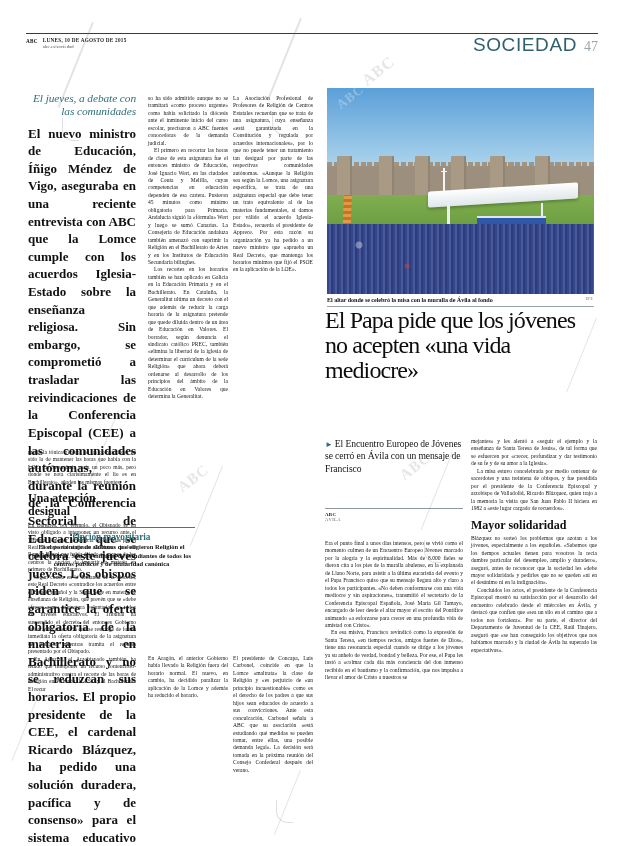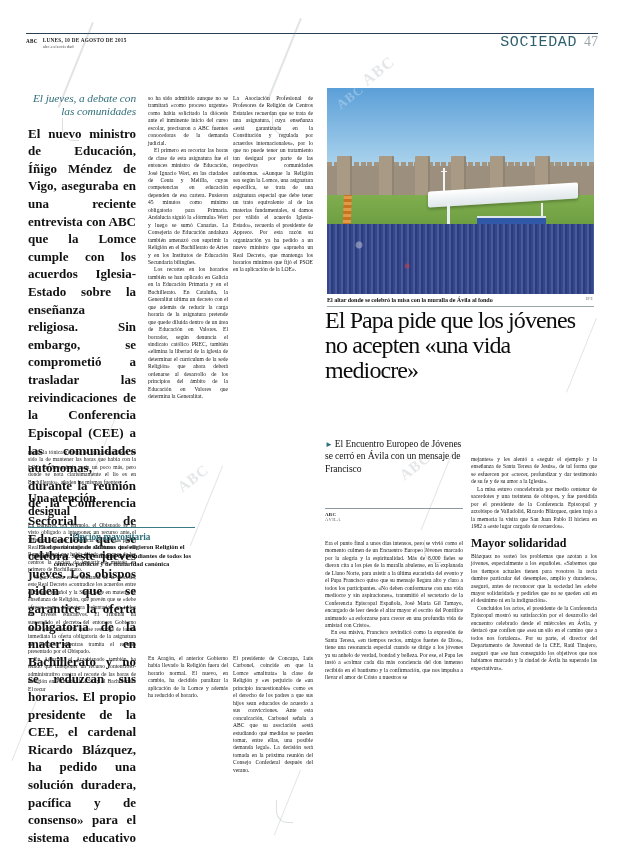--- a/index.html
+++ b/index.html
@@ -64,24 +64,24 @@
     letter-spacing: .15px;
   }
   .mh-right {
     position: absolute;
     right: 0; top: 1px;
     display: flex;
     align-items: baseline;
     gap: 7px;
   }
   .mh-section {
-    font-size: 15px;
+    font-size: 19px;
     color: #2f6070;
     letter-spacing: .6px;
-    font-family: Liberation Mono, monospace;
+    font-family: Liberation Sans, sans-serif;
   }
   .mh-pagenum {
     font-size: 14px;
     color: #9aa7ae;
     font-family: "Liberation Serif", serif;
   }
 
   
   .side-col {
     position: absolute;
@@ -519,21 +519,21 @@
     <div class="rule"></div>
     <div class="name">ABC</div>
     <div class="place">ÁVILA</div>
   </div>
 
   <div class="col" style="left:325px; top:540px; width:138px;">
     <p class="noind">Era el punto final a unos días intensos, pero se vivió como el momento culmen de un Encuentro Europeo Jóvenes marcado por la alegría y la espiritualidad. Más de 8.000 fieles se dieron cita a los pies de la muralla abulense, en la explanada de Llano Norte, para asistir a la última eucaristía del evento y el Papa Francisco quiso que su mensaje llegara alto y claro a todos los participantes. «No deben conformarse con una vida mediocre y sin aspiraciones», transmitió el secretario de la Conferencia Episcopal Española, José María Gil Tamayo, encargado de leer desde el altar mayor el escrito del Pontífice animando «a esforzarse para crecer en una profundía vida de amistad con Cristo».</p>
     <p>En esa misiva, Francisco revindicó como la expresión de Santa Teresa, «en tiempos recios, amigos fuertes de Dios», tiene una resonancia especial cuando se dirige a los jóvenes ya su anhelo de verdad, bondad y belleza. Por ese, el Papa les instó a «colmar cada día más conciencia del don inmenso recibido en el bautismo y la confirmación, que nos impulsa a llevar el amor de Cristo a nuestros se</p>
   </div>
 
-  <div class="col" style="left:471px; top:456px; width:126px;">
+  <div class="col" style="left:471px; top:438px; width:126px;">
     <p class="noind">mejantes» y les alentó a «seguir el ejemplo y la enseñanza de Santa Teresa de Jesús», de tal forma que se esfuercen por «crecer, profundizar y dar testimonio de su fe y de su amor a la Iglesia».</p>
     <p>La misa estuvo concelebrada por medio centenar de sacerdotes y una treintena de obispos, y fue presidida por el presidente de la Conferencia Episcopal y arzobispo de Valladolid, Ricardo Blázquez, quien trajo a la memoria la visita que San Juan Pablo II hiciera en 1982 a «este lugar cargado de recuerdos».</p>
     <div class="subhead">Mayor solidaridad</div>
     <p class="noind">Blázquez no sorteó los problemas que azotan a los jóvenes, especialmente a los españoles. «Sabemos que los tiempos actuales tienen para vosotros la recia dumbre particular del desempleo, amplio y duradero», aseguró, antes de reconocer que la sociedad les «debe mayor solidaridad» y pedirles que no se queden «ni en el desánimo ni en la indignación».</p>
     <p>Concluidos los actos, el presidente de la Conferencia Episcopal mostró su satisfacción por el desarrollo del encuentro celebrado desde el miércoles en Ávila, y destacó que confíen que «sea un silo en el camino que a todos nos fortaleza». Por su parte, el director del Departamento de Juventud de la CEE, Raúl Tinajero, aseguró que «se han conseguido los objetivos que nos habíamos marcado y la ciudad de Ávila ha superado las expectativas».</p>
   </div>
 
   <div class="wm-stroke" style="left:92px;  top:22px;  width:1.6px; height:92px; transform: rotate(22deg);"></div>
   <div class="wm-hook" style="left:62px;  top:118px;"></div>
   <div class="wm-stroke" style="left:300px; top:18px;  width:1.6px; height:88px; transform: rotate(22deg);"></div>

